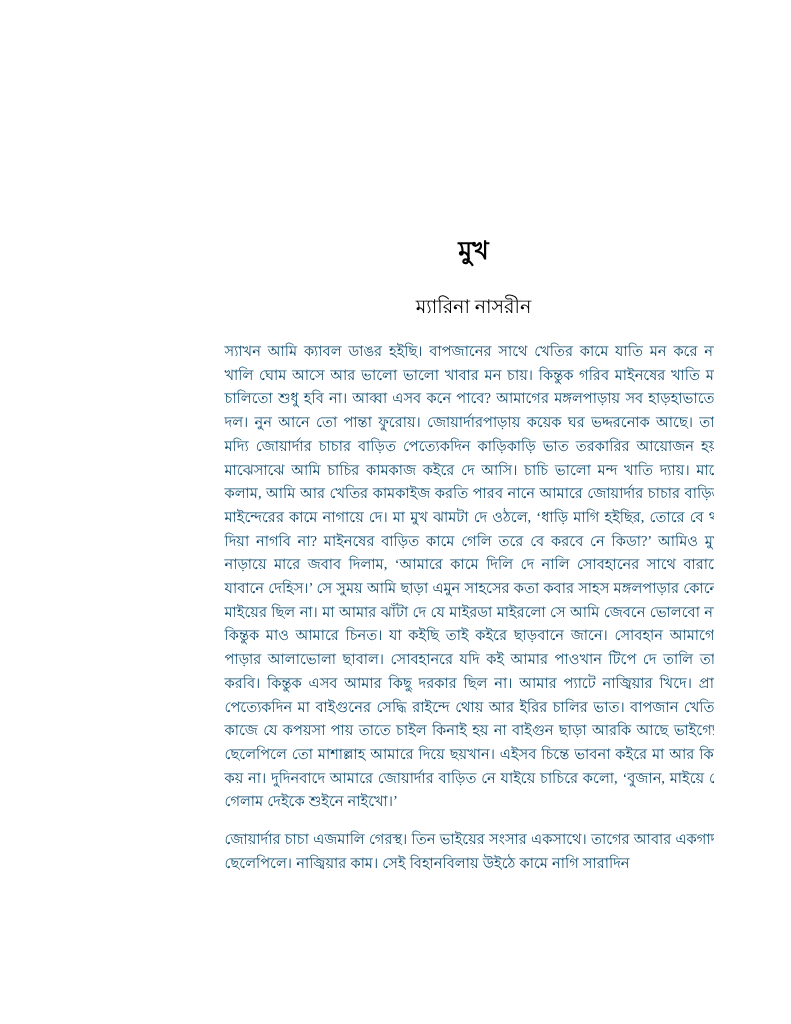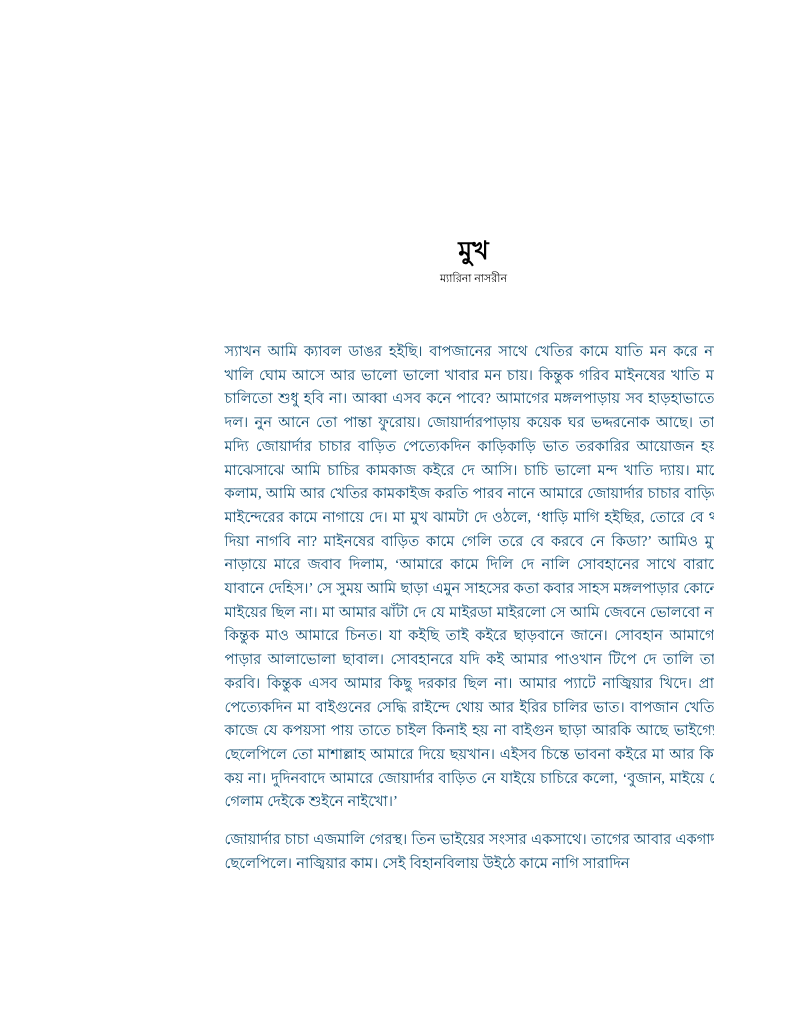--- a/index.html
+++ b/index.html
@@ -41,25 +41,25 @@
     left: 0;
     width: 498px;
   }
 
   .doc-author {
     margin: 0;
     padding: 0;
     text-align: center;
     font-family: "Liberation Serif", "DejaVu Serif", serif;
     font-weight: 400;
-    font-size: 11px;
+    font-size: 19px;
     line-height: 1.2;
     color: #000000;
     position: absolute;
-    top: 272px;
+    top: 296px;
     left: 0;
     width: 498px;
   }
 
   .body-text {
     position: absolute;
     top: 340px;
     left: 0;
     width: 498px;
   }

